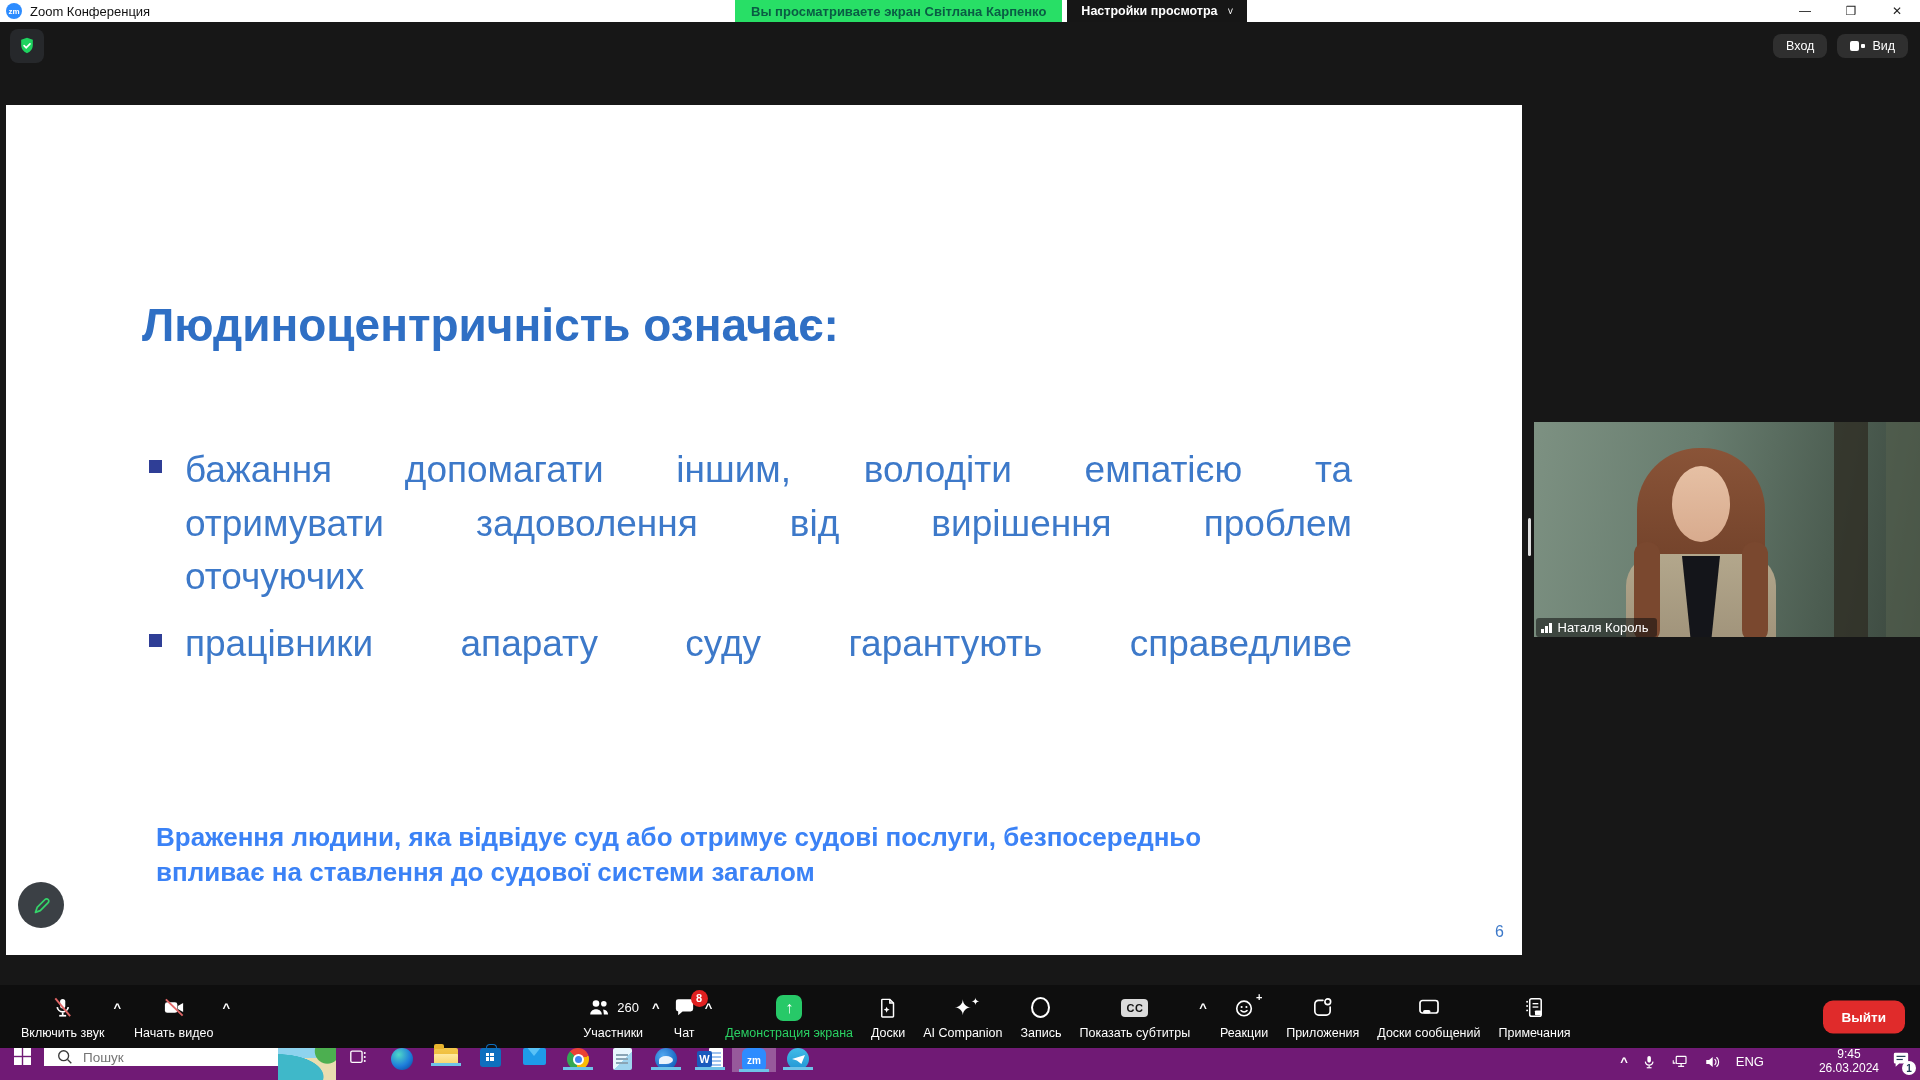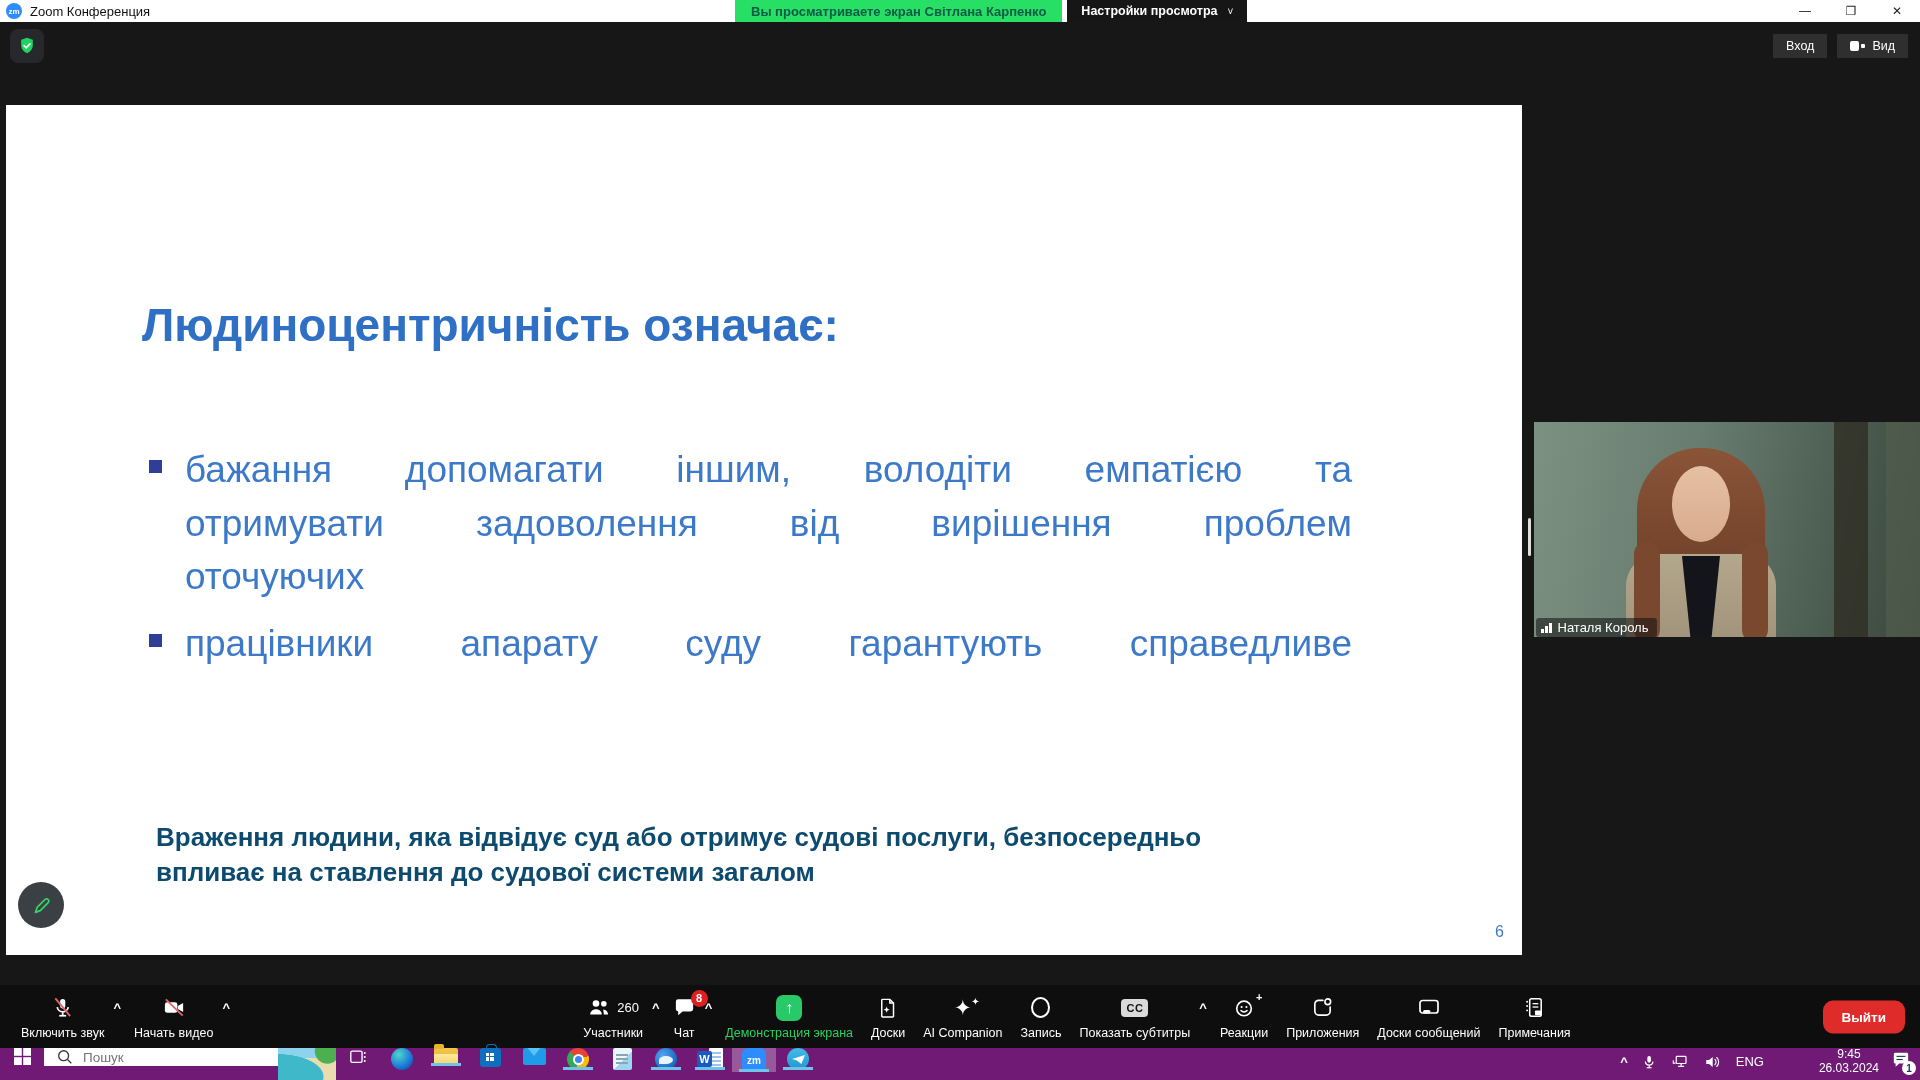--- a/index.html
+++ b/index.html
@@ -19,38 +19,38 @@
   .view-settings .chev { font-weight:normal; font-size:10px; }
   .win-controls { position:absolute; right:0; top:0; height:22px; display:flex; }
   .win-controls span { width:46px; display:flex; align-items:center; justify-content:center;
     font-size:12px; color:#222; cursor:default; }
 
   
   .topbar { height:48px; background:#171717; display:flex; align-items:center; }
   .shield-btn { width:34px; height:34px; margin-left:10px; border-radius:8px; background:#26282b;
     display:flex; align-items:center; justify-content:center; }
   .topbar-right { margin-left:auto; display:flex; gap:10px; margin-right:12px; }
-  .pill-btn { background:#2f2f2f; border-radius:0; color:#fff; font-size:12.5px;
+  .pill-btn { background:#2f2f2f; border-radius:8px; color:#fff; font-size:12.5px;
     padding:5px 13px; display:flex; align-items:center; gap:7px; cursor:default; }
   .view-ico { display:inline-flex; align-items:center; gap:2px; }
   .view-ico i { display:block; width:9px; height:10px; background:#fff; border-radius:2px; }
   .view-ico em { display:block; width:4px; height:4px; background:#fff; border-radius:1px; }
 
   
   .main { position:relative; height:915px; background:#171717; }
   .slide { position:absolute; left:6px; top:35px; width:1516px; height:850px; background:#fff; }
   .slide-title { position:absolute; left:136px; top:193px; font-size:46px; font-weight:bold; color:#2F6FC4; }
   .bullets { position:absolute; left:143px; top:338px; width:1210px; }
   .bullet { display:flex; margin-bottom:13px; }
   .bullet .sq { flex:0 0 13px; width:13px; height:13px; background:#2F3E96; margin-top:17px; margin-right:23px; }
   .bullet .lines { width:1167px; font-size:37px; line-height:53.5px; color:#3D79C9; }
   .jline { text-align:justify; text-align-last:justify; }
   .lline { text-align:left; }
   .slide-note { position:absolute; left:150px; top:715px; font-size:26px; font-weight:bold;
-    color:#0c4a6e; line-height:35px; }
+    color:#3b82f6; line-height:35px; }
   .page-number { position:absolute; right:18px; top:818px; font-size:16px; color:#3D79C9; }
 
   .annotate-btn { position:absolute; left:18px; top:812px; width:46px; height:46px; border-radius:50%;
     background:#3b4045; display:flex; align-items:center; justify-content:center; cursor:default; }
 
   .resize-handle { position:absolute; right:389px; top:448px; width:3px; height:38px;
     background:#e0e0e0; border-radius:2px; }
 
   
   .video-thumb { position:absolute; right:0; top:352px; width:386px; height:215px; overflow:hidden;

